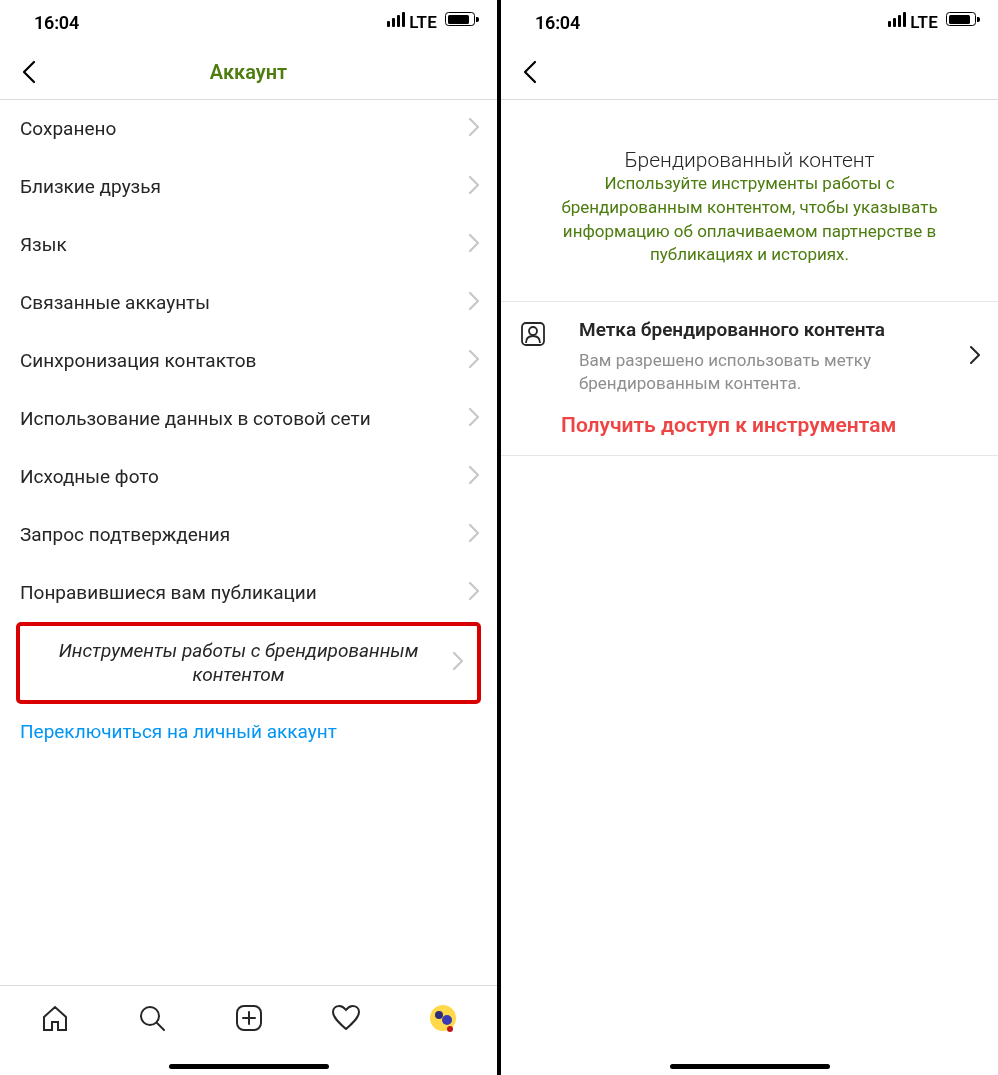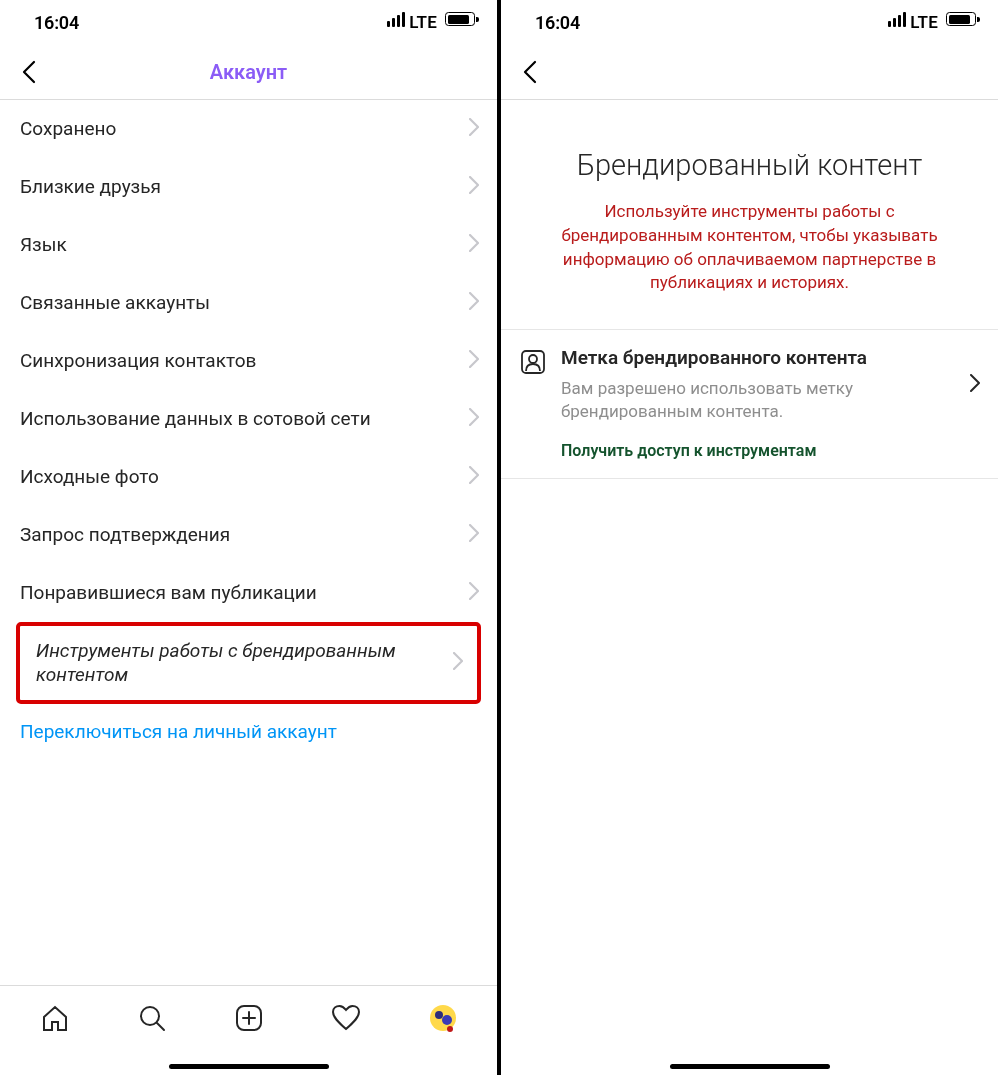--- a/index.html
+++ b/index.html
@@ -60,31 +60,32 @@
     align-items: center;
     border-bottom: 1px solid #dbdbdb;
     position: relative;
     padding: 0 14px;
   }
   .back-btn {
     width: 30px; height: 30px; display:flex; align-items:center; justify-content:center;
     cursor: pointer; position: absolute; left: 14px;
   }
   .nav-title {
-    flex: 1; text-align: center; font-size: 20px; font-weight: 600; color: #8b5cf6;
+    flex: 1; text-align: center; font-size: 20px; font-weight: 600; color: #4d7c0f;
     padding: 0 36px;
     white-space: nowrap; overflow: hidden; text-overflow: ellipsis;
   }
   
   .list { display: flex; flex-direction: column; }
   .row {
     display: flex; align-items: center; justify-content: space-between;
     padding: 17px 18px 17px 20px;
     cursor: pointer;
     min-height: 58px;
+    text-align: center;
   }
   .row .label {
     font-size: 19px; color: #262626; line-height: 1.25;
     padding-right: 12px;
   }
   .chevron { flex-shrink: 0; }
   .row.highlight {
     border: 4px solid #d80000;
     border-radius: 5px;
     margin: 0 16px;
@@ -113,37 +114,37 @@
   .home-indicator {
     position: absolute; bottom: 6px; left: 50%; transform: translateX(-50%);
     width: 160px; height: 5px; background: #000; border-radius: 3px;
   }
   .content-area { flex: 1; overflow-y: auto; padding-bottom: 120px; }
   
   .bc-hero {
     text-align: center;
     padding: 48px 42px 34px 42px;
   }
-  .bc-title { font-size: 29px; color: #262626; font-weight: 300; margin-bottom: 18px; }
-  .bc-desc { font-size: 17px; color: #b91c1c; line-height: 1.4; }
+  .bc-title { font-size: 21px; color: #262626; font-weight: 300; }
+  .bc-desc { font-size: 17px; color: #4d7c0f; line-height: 1.4; }
   .bc-section {
     border-top: 1px solid #e6e6e6;
     border-bottom: 1px solid #e6e6e6;
     padding: 16px 18px 18px 18px;
   }
   .bc-item {
-    display: flex; align-items: flex-start; gap: 14px;
+    display: flex; align-items: flex-start; gap: 32px;
     cursor: pointer;
     justify-content: center;
   }
   .bc-icon { flex-shrink: 0; margin-top: 2px; }
   .bc-text { flex: 1; }
   .bc-item-title { font-size: 19px; font-weight: 600; color: #262626; margin-bottom: 8px; }
   .bc-item-desc { font-size: 17px; color: #8e8e8e; line-height: 1.35; }
-  .bc-link { font-size: 16px; font-weight: 600; color: #14532d; margin-top: 18px; margin-left: 42px; cursor:pointer; }
+  .bc-link { font-size: 21px; font-weight: 600; color: #ef4444; margin-top: 18px; margin-left: 42px; cursor:pointer; }
 </style>
 </head>
 <body>
 
 <div class="container">
 
   <div class="phone">
     <div class="status-bar">
       <span class="status-left">16:04</span>
       <span class="status-right">

